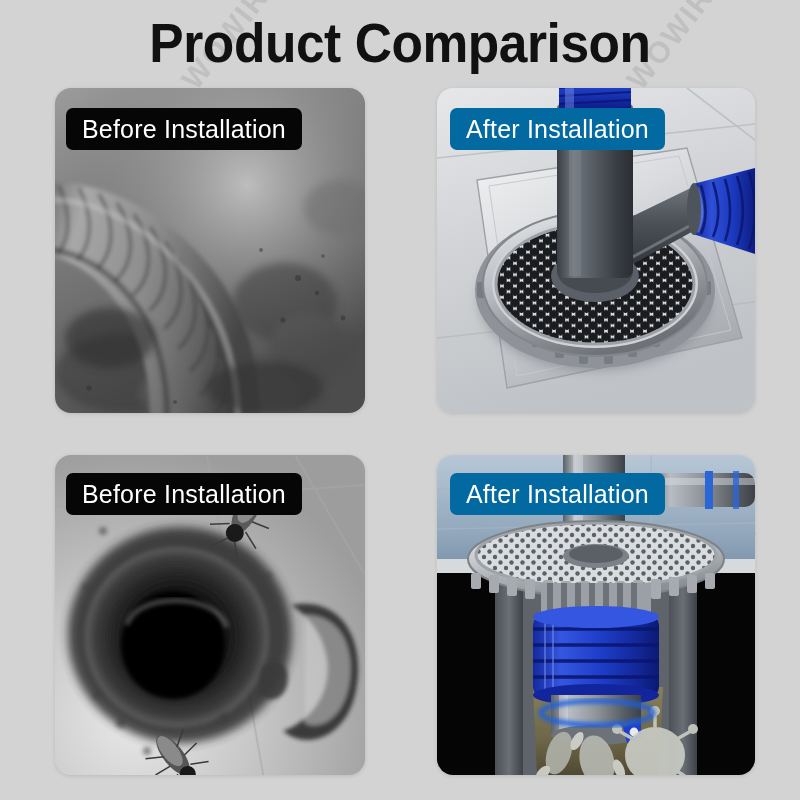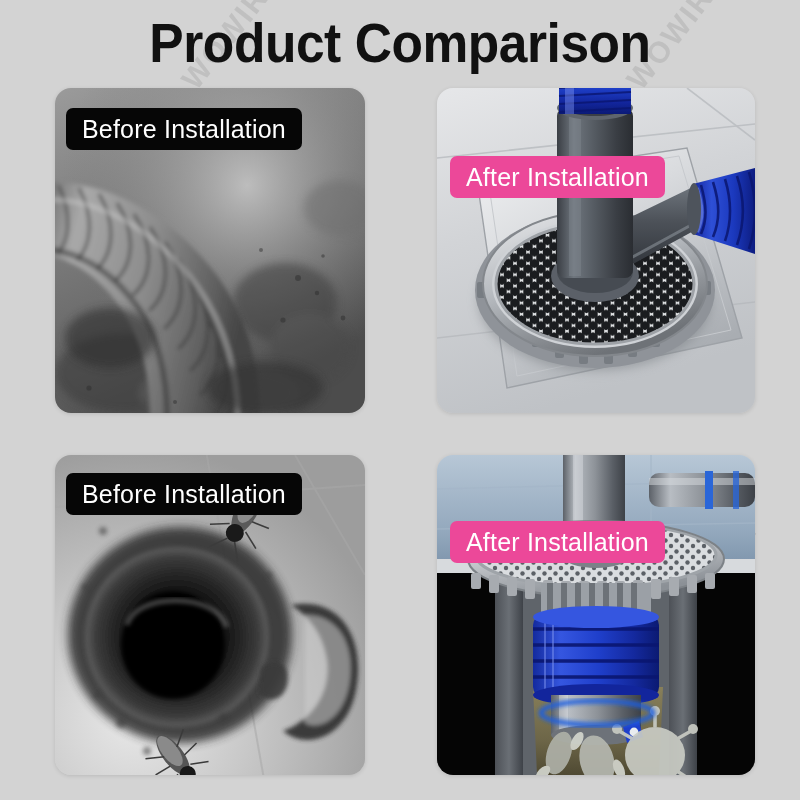--- a/index.html
+++ b/index.html
@@ -101,21 +101,21 @@
     border-radius: 7px;
     color: #ffffff;
     font-size: 25px;
     font-weight: 400;
     line-height: 42px;
     white-space: nowrap;
     letter-spacing: 0.2px;
     font-family: "Liberation Sans", sans-serif;
   }
   .badge.dark { background: #060606; }
-  .badge.red  { background: #ec4899; margin-top: 48px; }
+  .badge.red  { background: #0369a1; }
 
   .badge.b-tl { left: 66px;  top: 108px; }
   .badge.b-tr { left: 450px; top: 108px; }
   .badge.b-bl { left: 66px;  top: 473px; }
   .badge.b-br { left: 450px; top: 473px; }
 </style>
 </head>
 <body>
 
 <div class="page">

